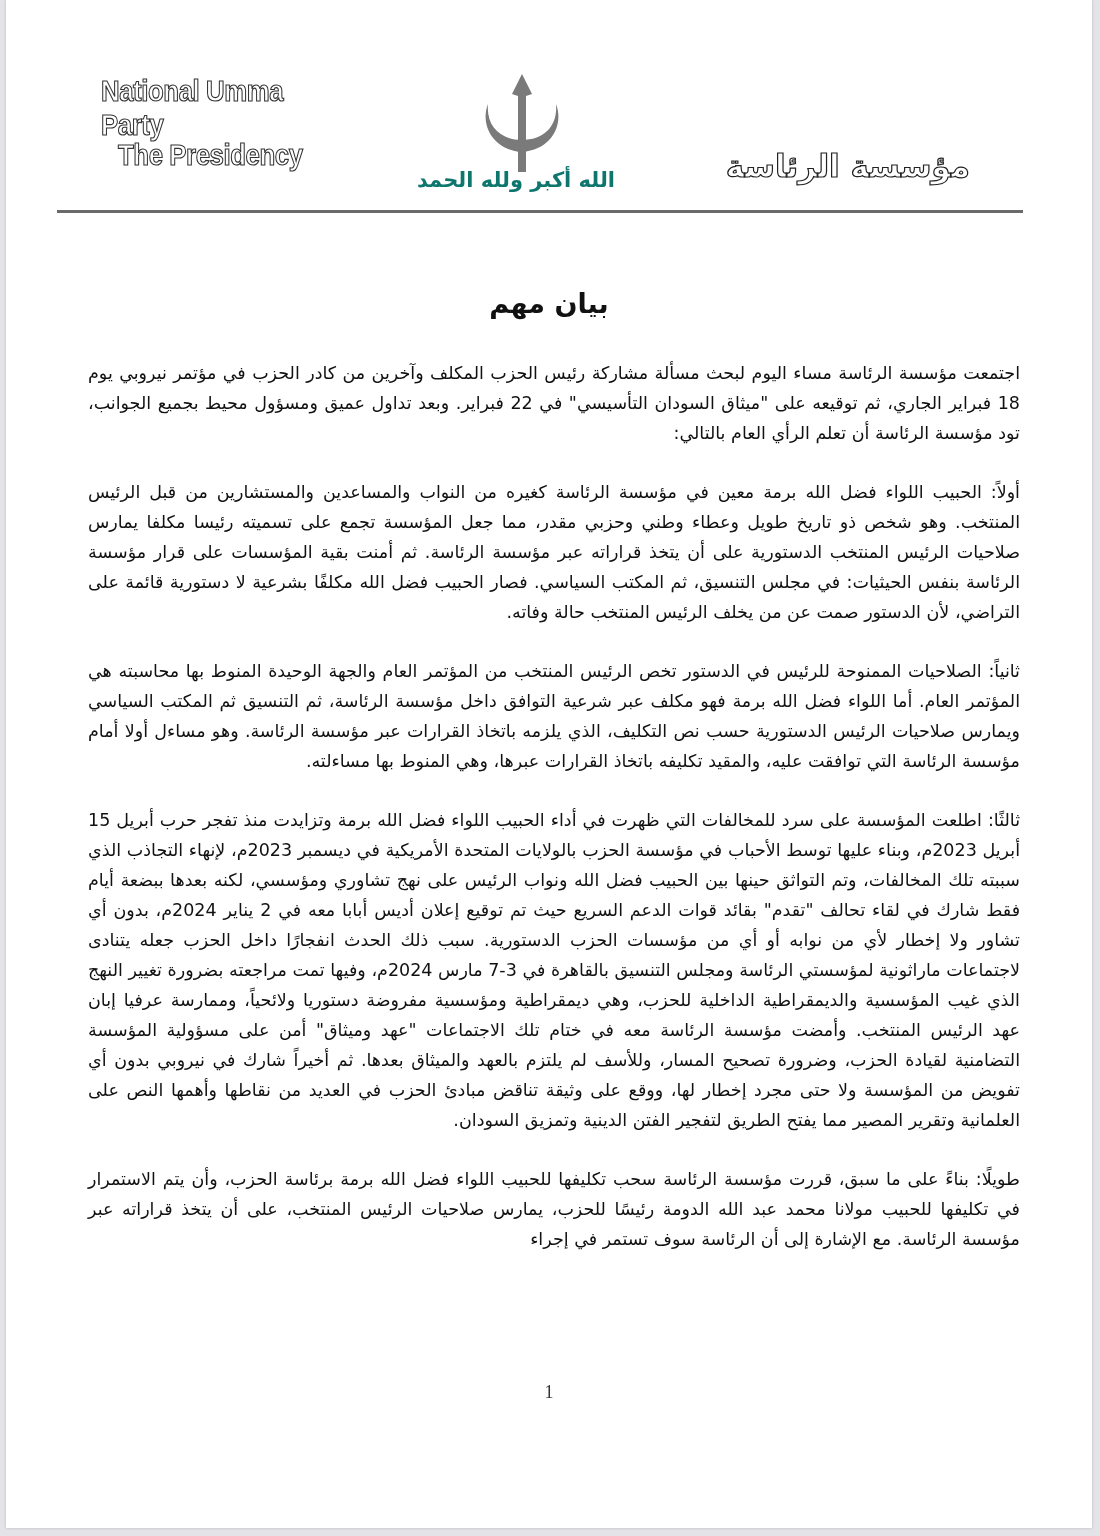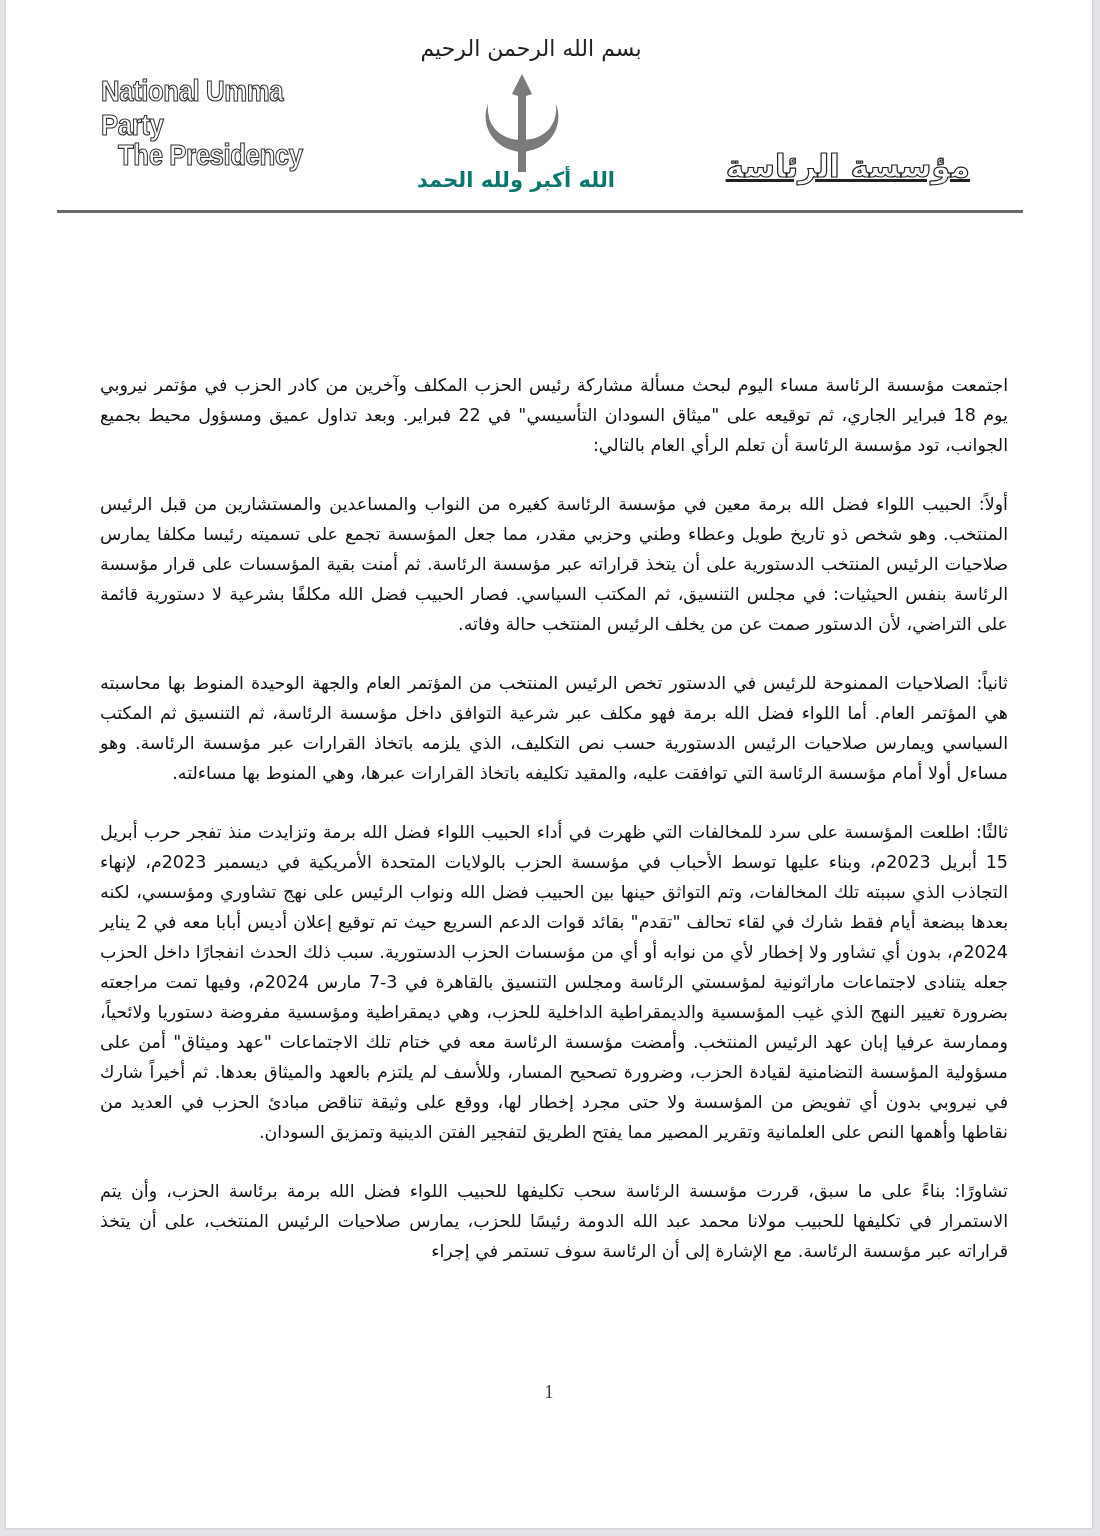--- a/index.html
+++ b/index.html
@@ -21,21 +21,21 @@
     letter-spacing: -0.5px;
   }
   .hdr-en.l1 { top: 74px; font-size: 30px; transform: scaleX(0.86); transform-origin: left center; }
   .hdr-en.l2 { top: 138px; font-size: 30px; left: 112px; transform: scaleX(0.86); transform-origin: left center; }
   .hdr-ar {
     position: absolute; direction: rtl; text-align: right;
     font-family: "DejaVu Sans", sans-serif; font-weight: bold;
     color: #ffffff; -webkit-text-stroke: 1.2px #222;
   }
   .hdr-ar.l1 { right: 96px; top: 80px; font-size: 38px; }
-  .hdr-ar.l2 { right: 122px; top: 148px; font-size: 31px; text-decoration: underline; }
+  .hdr-ar.l2 { right: 122px; top: 148px; font-size: 31px; }
   .basmala {
     position: absolute; left: 345px; width: 360px; top: 36px; text-align: center;
     direction: rtl; font-family: "DejaVu Sans", sans-serif; font-size: 22px; color: #222;
   }
   .logo { position: absolute; left: 466px; top: 74px; width: 100px; height: 100px; }
   .motto {
     position: absolute; left: 380px; width: 260px; top: 168px; text-align: center;
     direction: rtl; font-family: "DejaVu Sans", sans-serif; font-weight: bold;
     font-size: 21px; color: #0f766e;
   }
@@ -47,68 +47,68 @@
     position: absolute; left: 0; width: 1086px; top: 288px; text-align: center;
     direction: rtl; font-family: "DejaVu Sans", sans-serif; font-weight: bold;
     font-size: 27px; color: #111;
   }
   .body {
     position: absolute; left: 82px; width: 932px; top: 358px;
     direction: rtl; text-align: justify; text-align-last: right;
     font-family: "DejaVu Sans", sans-serif; font-size: 17.5px; line-height: 30px;
     color: #111;
   }
-  .para { margin: 12px; }
+  .para { margin: 0; }
   .para + .para { margin-top: 29px; }
   .lead { font-weight: normal; }
   .pagenum {
     position: absolute; left: 0; width: 1086px; top: 1382px; text-align: center;
     font-family: "Liberation Serif", serif; font-size: 18px; color: #333;
   }
 </style>
 </head>
 <body>
 
 <div class="page">
 
   <div class="hdr-en l1">National Umma Party</div>
   <div class="hdr-en l2">The Presidency</div>
 
-  <div class="basmala">بسم الله الرحمن الرحيم</div>
 
   <svg class="logo" viewBox="0 0 100 100">
 
     <path d="M16 30 C 8 50, 20 76, 50 78 C 80 76, 92 50, 84 30 C 86 52, 72 66, 50 66 C 28 66, 14 52, 16 30 Z" fill="#7a7a7a"></path>
 
     <rect x="46" y="22" width="8" height="76" fill="#7a7a7a"></rect>
 
     <path d="M50 0 L 60 20 L 54 22 L 54 30 L 46 30 L 46 22 L 40 20 Z" fill="#7a7a7a"></path>
   </svg>
 
   <div class="motto">الله أكبر  ولله الحمد</div>
 
   <div class="hdr-ar l2">مؤسسة الرئاسة</div>
 
   <div class="rule"></div>
 
+  <div class="title">بيان مهم</div>
 
   <div class="body">
     <p class="para">اجتمعت مؤسسة الرئاسة مساء اليوم لبحث مسألة مشاركة رئيس الحزب المكلف وآخرين من كادر الحزب في مؤتمر نيروبي يوم 18 فبراير الجاري، ثم توقيعه على "ميثاق السودان التأسيسي" في 22 فبراير. وبعد تداول عميق ومسؤول محيط بجميع الجوانب، تود مؤسسة الرئاسة أن تعلم الرأي العام بالتالي:</p>
 
     <p class="para">
       <span class="lead">أولاً:</span><span> الحبيب اللواء فضل الله برمة معين في مؤسسة الرئاسة كغيره من النواب والمساعدين والمستشارين من قبل الرئيس المنتخب. وهو شخص ذو تاريخ طويل وعطاء وطني وحزبي مقدر،  مما جعل المؤسسة تجمع على تسميته رئيسا مكلفا يمارس صلاحيات الرئيس المنتخب الدستورية على أن يتخذ قراراته عبر مؤسسة الرئاسة. ثم أمنت بقية المؤسسات على قرار مؤسسة الرئاسة بنفس الحيثيات: في مجلس التنسيق، ثم المكتب السياسي. فصار الحبيب فضل الله مكلفًا بشرعية لا دستورية قائمة على التراضي، لأن الدستور صمت عن من يخلف الرئيس المنتخب حالة وفاته.</span>
     </p>
 
     <p class="para">
       <span class="lead">ثانياً:</span><span> الصلاحيات الممنوحة للرئيس في الدستور تخص الرئيس المنتخب من المؤتمر العام والجهة الوحيدة المنوط بها محاسبته هي المؤتمر العام. أما اللواء فضل الله برمة فهو مكلف عبر شرعية التوافق داخل مؤسسة الرئاسة، ثم التنسيق ثم المكتب السياسي ويمارس صلاحيات الرئيس الدستورية حسب نص التكليف، الذي يلزمه باتخاذ القرارات عبر مؤسسة الرئاسة. وهو مساءل أولا أمام مؤسسة الرئاسة التي توافقت عليه، والمقيد تكليفه باتخاذ القرارات عبرها، وهي المنوط بها مساءلته.</span>
     </p>
 
     <p class="para">
       <span class="lead">ثالثًا:</span><span> اطلعت المؤسسة على سرد للمخالفات التي ظهرت في أداء الحبيب اللواء فضل الله برمة وتزايدت منذ تفجر حرب أبريل 15 أبريل 2023م، وبناء عليها توسط الأحباب في مؤسسة الحزب بالولايات المتحدة الأمريكية في ديسمبر 2023م، لإنهاء التجاذب الذي سببته تلك المخالفات، وتم التواثق حينها بين الحبيب فضل الله ونواب الرئيس على نهج تشاوري ومؤسسي، لكنه بعدها ببضعة أيام فقط شارك في لقاء تحالف "تقدم" بقائد قوات الدعم السريع حيث تم توقيع إعلان أديس أبابا معه في 2 يناير 2024م، بدون أي تشاور ولا إخطار لأي من نوابه أو أي من مؤسسات الحزب الدستورية. سبب ذلك الحدث انفجارًا داخل الحزب جعله يتنادى لاجتماعات ماراثونية لمؤسستي الرئاسة ومجلس التنسيق بالقاهرة في 3-7 مارس 2024م، وفيها تمت مراجعته بضرورة تغيير النهج الذي غيب المؤسسية والديمقراطية الداخلية للحزب، وهي ديمقراطية ومؤسسية مفروضة دستوريا ولائحياً، وممارسة عرفيا إبان عهد الرئيس المنتخب. وأمضت مؤسسة الرئاسة معه في ختام تلك الاجتماعات "عهد وميثاق" أمن على مسؤولية المؤسسة التضامنية لقيادة الحزب، وضرورة تصحيح المسار، وللأسف لم يلتزم بالعهد والميثاق بعدها. ثم أخيراً شارك في نيروبي بدون أي تفويض من المؤسسة ولا حتى مجرد إخطار لها، ووقع على وثيقة تناقض مبادئ الحزب في العديد من نقاطها وأهمها النص على العلمانية وتقرير المصير مما يفتح الطريق لتفجير الفتن الدينية وتمزيق السودان.</span>
     </p>
 
     <p class="para">
-      <span class="lead">تشاورًا:</span><span> بناءً على ما سبق، قررت مؤسسة الرئاسة سحب تكليفها للحبيب اللواء فضل الله برمة برئاسة الحزب، وأن يتم الاستمرار في تكليفها للحبيب مولانا محمد عبد الله الدومة رئيسًا للحزب، يمارس صلاحيات الرئيس المنتخب، على أن يتخذ قراراته عبر مؤسسة الرئاسة. مع الإشارة إلى أن الرئاسة سوف تستمر في إجراء</span>
+      <span class="lead">طويلًا:</span><span> بناءً على ما سبق، قررت مؤسسة الرئاسة سحب تكليفها للحبيب اللواء فضل الله برمة برئاسة الحزب، وأن يتم الاستمرار في تكليفها للحبيب مولانا محمد عبد الله الدومة رئيسًا للحزب، يمارس صلاحيات الرئيس المنتخب، على أن يتخذ قراراته عبر مؤسسة الرئاسة. مع الإشارة إلى أن الرئاسة سوف تستمر في إجراء</span>
     </p>
   </div>
 
   <div class="pagenum">1</div>
 </div>
 
 </body></html>

